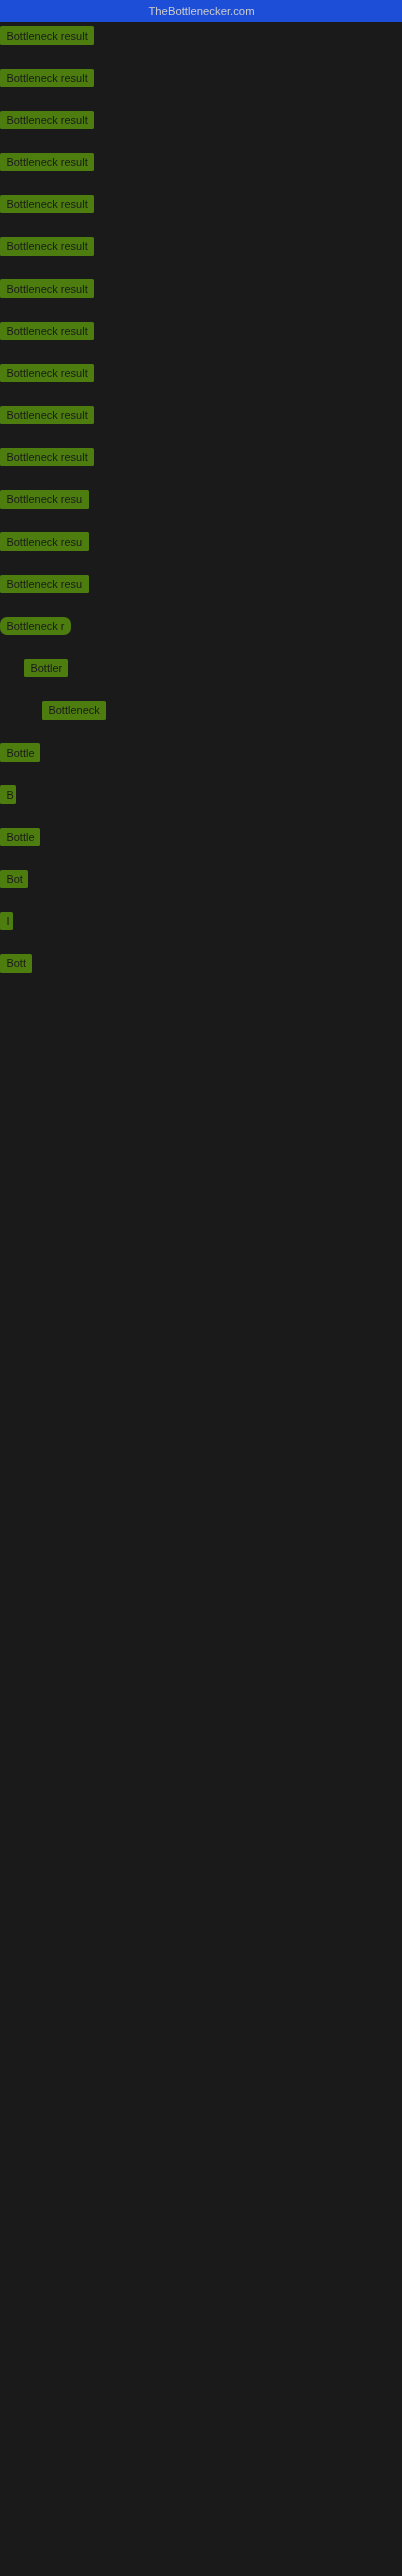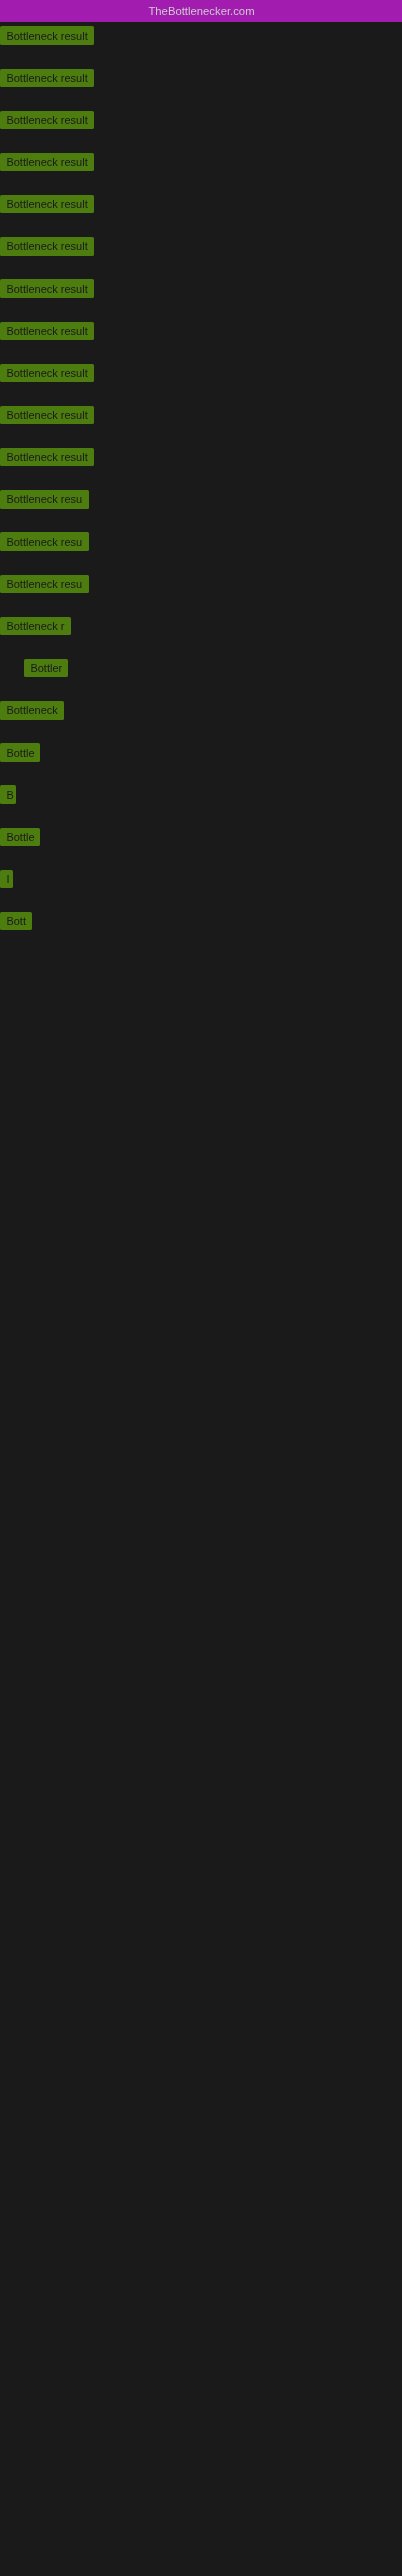--- a/index.html
+++ b/index.html
@@ -14,21 +14,21 @@
       min-height: 2576px;
       font-family: Arial, sans-serif;
       position: relative;
     }
 
     .site-title {
       text-align: center;
       color: #cccccc;
       font-size: 11.3px;
       padding: 4.8px 0;
-      background-color: #a21caf;
+      background-color: #1d4ed8;
     }
 
     .bottleneck-item {
       margin-bottom: 0;
       padding: 4.8px 0 16px 0;
     }
 
     .bottleneck-badge {
       display: inline-block;
       background-color: #4d7c0f;
@@ -56,22 +56,23 @@
     <div class="bottleneck-item"><span class="bottleneck-badge" style="max-width: 97px;">Bottleneck result</span></div>
     <div class="bottleneck-item"><span class="bottleneck-badge" style="max-width: 97px;">Bottleneck result</span></div>
     <div class="bottleneck-item"><span class="bottleneck-badge" style="max-width: 97px;">Bottleneck result</span></div>
     <div class="bottleneck-item"><span class="bottleneck-badge" style="max-width: 97px;">Bottleneck result</span></div>
     <div class="bottleneck-item"><span class="bottleneck-badge" style="max-width: 97px;">Bottleneck result</span></div>
     <div class="bottleneck-item"><span class="bottleneck-badge" style="max-width: 97px;">Bottleneck result</span></div>
     <div class="bottleneck-item"><span class="bottleneck-badge" style="max-width: 97px;">Bottleneck result</span></div>
     <div class="bottleneck-item"><span class="bottleneck-badge" style="max-width: 89px;">Bottleneck resu</span></div>
     <div class="bottleneck-item"><span class="bottleneck-badge" style="max-width: 89px;">Bottleneck resu</span></div>
     <div class="bottleneck-item"><span class="bottleneck-badge" style="max-width: 89px;">Bottleneck resu</span></div>
-    <div class="bottleneck-item"><span class="bottleneck-badge" style="max-width: 72px;">Bottleneck r</span></div>
+    <div class="bottleneck-item"><span class="bottleneck-badge" style="max-width: 72px; border-radius: 7px;">Bottleneck r</span></div>
     <div class="bottleneck-item"><span class="bottleneck-badge" style="max-width: 44px; margin-left: 24px;">Bottler</span></div>
-    <div class="bottleneck-item"><span class="bottleneck-badge" style="max-width: 64px;">Bottleneck</span></div>
+    <div class="bottleneck-item"><span class="bottleneck-badge" style="max-width: 64px; margin-left: 42px;">Bottleneck</span></div>
     <div class="bottleneck-item"><span class="bottleneck-badge" style="max-width: 40px;">Bottle</span></div>
     <div class="bottleneck-item"><span class="bottleneck-badge" style="max-width: 16px;">B</span></div>
     <div class="bottleneck-item"><span class="bottleneck-badge" style="max-width: 40px;">Bottle</span></div>
+    <div class="bottleneck-item"><span class="bottleneck-badge" style="max-width: 28px;">Bot</span></div>
     <div class="bottleneck-item"><span class="bottleneck-badge" style="max-width: 11.3px;">I</span></div>
     <div class="bottleneck-item"><span class="bottleneck-badge" style="max-width: 34px;">Bott</span></div>
   </div>
 
 
 </body></html>

